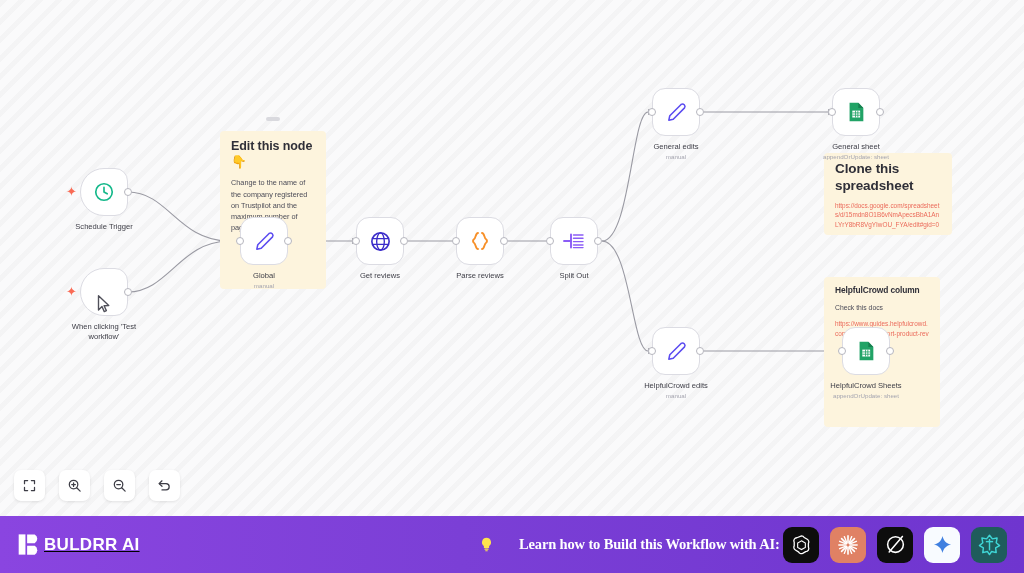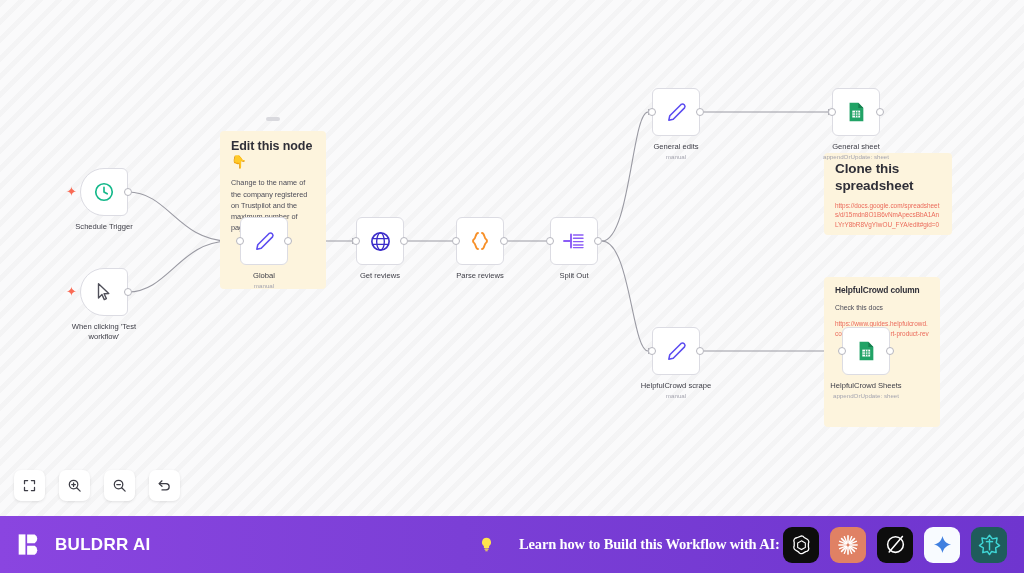--- a/index.html
+++ b/index.html
@@ -84,21 +84,21 @@
     background: #d9d9de;
   }
 
   
   .node {
     position: absolute;
     width: 48px;
     height: 48px;
     background: #ffffff;
     border: 1px solid #dcdce3;
-    border-radius: 6px;
+    border-radius: 13px;
     display: flex;
     align-items: center;
     justify-content: center;
   }
   .node.trigger {
     border-top-left-radius: 24px;
     border-bottom-left-radius: 24px;
   }
   .node-icon { display: block; }
 
@@ -175,21 +175,21 @@
     width: 1024px;
     height: 57px;
     background: linear-gradient(90deg, #8a45e0 0%, #7b3fd6 45%, #6f35cf 100%);
     display: flex;
     align-items: center;
     padding: 0 17px;
   }
   #brand {
     display: flex;
     align-items: center;
-    gap: 11px;
+    text-decoration: underline;
   }
   #brand-name {
     color: #ffffff;
     font-size: 17px;
     font-weight: bold;
     letter-spacing: 0.3px;
   }
   #footer-center {
     position: absolute;
     left: 478px;
@@ -282,21 +282,21 @@
     <div class="node trigger" style="left:80px; top:168px;justify-content:center;">
       <svg class="node-icon" width="22" height="22" viewBox="0 0 24 24">
         <circle cx="12" cy="12" r="9" fill="none" stroke="#14b88a" stroke-width="1.8"></circle>
         <path d="M12 7 L12 12 L15.5 14" fill="none" stroke="#14b88a" stroke-width="1.8" stroke-linecap="round" stroke-linejoin="round"></path>
       </svg>
       <span class="port out"></span>
       <div class="node-caption">Schedule Trigger</div>
     </div>
 
     <div class="spark" style="left:66px; top:285px;">✦</div>
-    <div class="node trigger" style="left:80px; top:268px;">
+    <div class="node trigger" style="left:80px; top:268px;align-items:flex-end;">
       <svg class="node-icon" width="22" height="22" viewBox="0 0 24 24">
         <path d="M6 3 L6 18.5 L9.8 14.8 L12.3 20.3 L14.6 19.2 L12.1 13.9 L17.2 13.6 Z" fill="none" stroke="#50505a" stroke-width="1.5" stroke-linejoin="round"></path>
       </svg>
       <span class="port out"></span>
       <div class="node-caption">When clicking 'Test
 workflow'</div>
     </div>
 
     <div class="node" style="left:240px; top:217px;">
       <svg class="node-icon" width="23" height="23" viewBox="0 0 24 24">
@@ -362,21 +362,21 @@
       <div class="node-caption">General sheet</div>
       <div class="node-sub">appendOrUpdate: sheet</div>
     </div>
 
     <div class="node" style="left:652px; top:327px;">
       <svg class="node-icon" width="23" height="23" viewBox="0 0 24 24">
         <path d="M16.8 3.6 a2.6 2.6 0 0 1 3.6 3.6 L8.6 19 L4 20 L5 15.4 Z" fill="none" stroke="#5b4bf0" stroke-width="1.6" stroke-linejoin="round"></path>
       </svg>
       <span class="port in"></span>
       <span class="port out"></span>
-      <div class="node-caption">HelpfulCrowd scrape</div>
+      <div class="node-caption">HelpfulCrowd edits</div>
       <div class="node-sub">manual</div>
     </div>
 
     <div class="node" style="left:842px; top:327px;">
       <svg class="node-icon" width="22" height="22" viewBox="0 0 24 24">
         <path d="M5 2 H14.5 L20 7.5 V22 H5 Z" fill="#21a366"></path>
         <path d="M14.5 2 L20 7.5 H14.5 Z" fill="#178050"></path>
         <rect x="8" y="10.5" width="8.5" height="7.5" fill="#ffffff"></rect>
         <path d="M8 13 H16.5 M8 15.5 H16.5 M11.5 10.5 V18 M14 10.5 V18" stroke="#21a366" stroke-width="0.9"></path>
       </svg>

